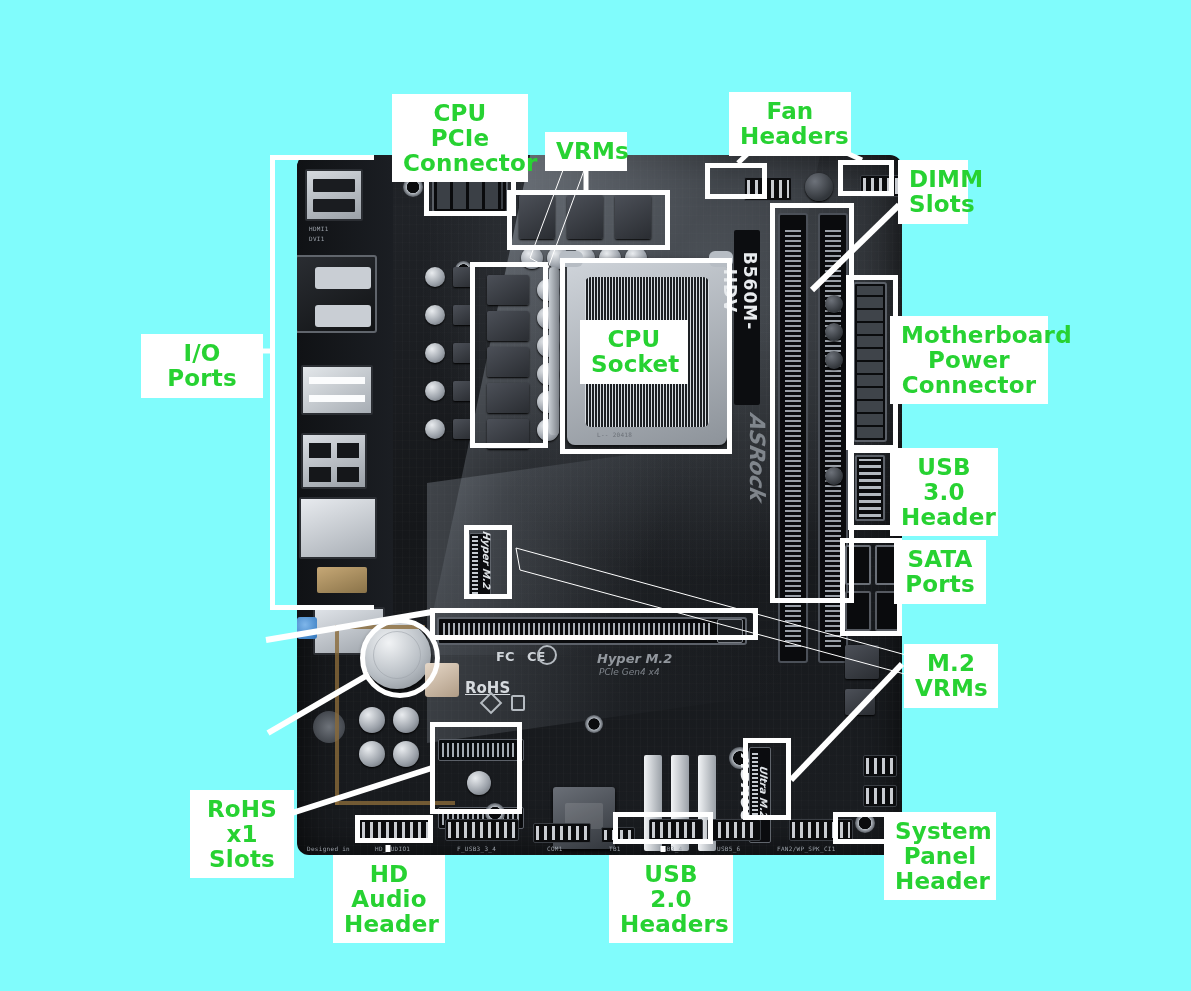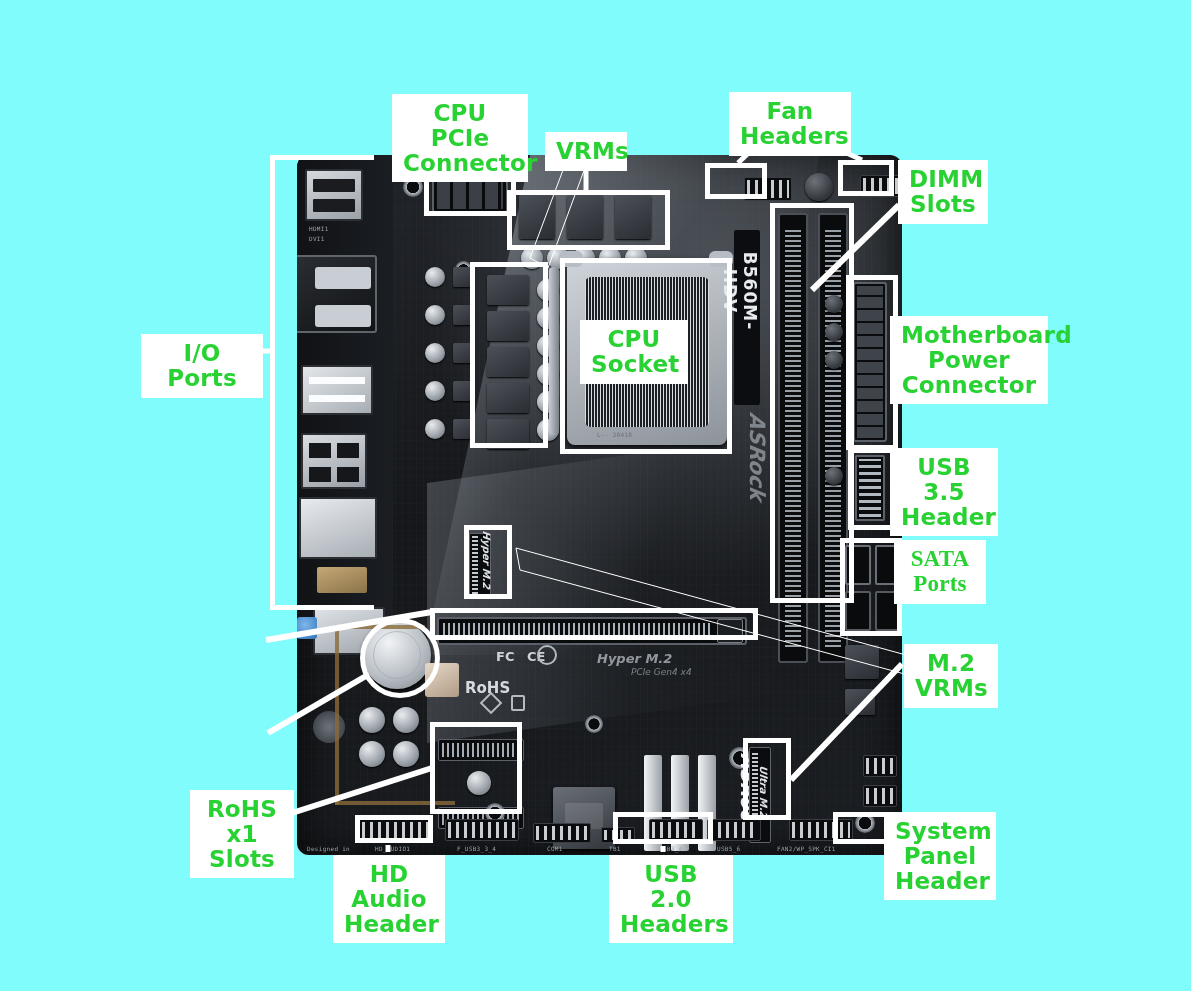--- a/index.html
+++ b/index.html
@@ -217,22 +217,22 @@
     <div style="position:absolute;left:157px;top:400px;width:64px;transform:rotate(90deg) skewX(-10deg);
                 color:#dfe3e7;font-size:10px;font-weight:bold;font-style:italic;text-align:center;">Hyper M.2</div>
 
     <div class="part" style="left:140px;top:462px;width:310px;height:28px;background:#0a0b0d;border:2px solid #5c6169;border-radius:3px;"></div>
     <div class="part" style="left:146px;top:468px;width:270px;height:16px;background:repeating-linear-gradient(90deg,#aab0b7 0 2px,#0a0b0d 2px 5px);"></div>
     <div class="part" style="left:420px;top:464px;width:26px;height:24px;background:#1b1e22;border:1px solid #7a7f86;border-radius:2px;"></div>
 
     <div style="position:absolute;left:300px;top:496px;color:#b9bfc6;font-size:13px;
                 font-weight:bold;font-style:italic;opacity:.75;">Hyper M.2</div>
     <div style="position:absolute;left:302px;top:512px;color:#9aa0a8;font-size:9px;
-                font-style:italic;opacity:.75;margin-left:32px;">PCIe Gen4 x4</div>
-    <div style="position:absolute;left:168px;top:524px;color:#d6dade;font-size:15px;font-weight:bold;">RoHS</div>
+                font-style:italic;opacity:.75;">PCIe Gen4 x4</div>
+    <div style="position:absolute;left:168px;top:524px;color:#d6dade;font-size:15px;font-weight:bold;text-decoration:underline;">RoHS</div>
     <div style="position:absolute;left:199px;top:494px;color:#cfd4d9;font-size:13px;font-weight:bold;">FC</div>
     <div style="position:absolute;left:230px;top:494px;color:#cfd4d9;font-size:13px;font-weight:bold;">CE</div>
     <div class="part" style="left:186px;top:540px;width:16px;height:16px;border:2px solid #b5bbc1;
                 transform:rotate(45deg);"></div>
     <div class="part" style="left:214px;top:540px;width:14px;height:16px;border:2px solid #b5bbc1;border-radius:2px;"></div>
     <div class="part" style="left:240px;top:490px;width:20px;height:20px;border:2px solid #b5bbc1;border-radius:50%;"></div>
 
     <div class="part" style="left:66px;top:466px;width:68px;height:68px;
                 background:radial-gradient(circle at 38% 32%,#f1f3f5,#b9bfc5 55%,#7d838a 100%);
                 border-radius:50%;box-shadow:0 2px 5px #000;"></div>
@@ -375,36 +375,36 @@
   </svg>
 
   <div class="callout" style="left:392px;top:94px;width:136px;">CPU PCIe
 Connector</div>
 
   <div class="callout" style="left:545px;top:96px;width:82px;margin-top:36px;">VRMs</div>
 
   <div class="callout" style="left:729px;top:92px;width:122px;">Fan
 Headers</div>
 
-  <div class="callout" style="left:898px;top:160px;width:90px;">DIMM
+  <div class="callout" style="left:898px;top:160px;width:70px;">DIMM
 Slots</div>
 
   <div class="callout" style="left:580px;top:320px;width:108px;">CPU
 Socket</div>
 
   <div class="callout" style="left:141px;top:334px;width:122px;">I/O Ports</div>
 
   <div class="callout" style="left:890px;top:316px;width:158px;">Motherboard
 Power
 Connector</div>
 
-  <div class="callout" style="left:890px;top:448px;width:108px;">USB 3.5
+  <div class="callout" style="left:890px;top:448px;width:108px;">USB 3.0
 Header</div>
 
-  <div class="callout" style="left:894px;top:540px;width:92px;font-family:Liberation Serif, serif;">SATA
+  <div class="callout" style="left:894px;top:540px;width:92px;">SATA
 Ports</div>
 
   <div class="callout" style="left:904px;top:644px;width:94px;">M.2
 VRMs</div>
 
 
 
   <div class="callout" style="left:190px;top:790px;width:104px;">RoHS x1
 Slots</div>
 

